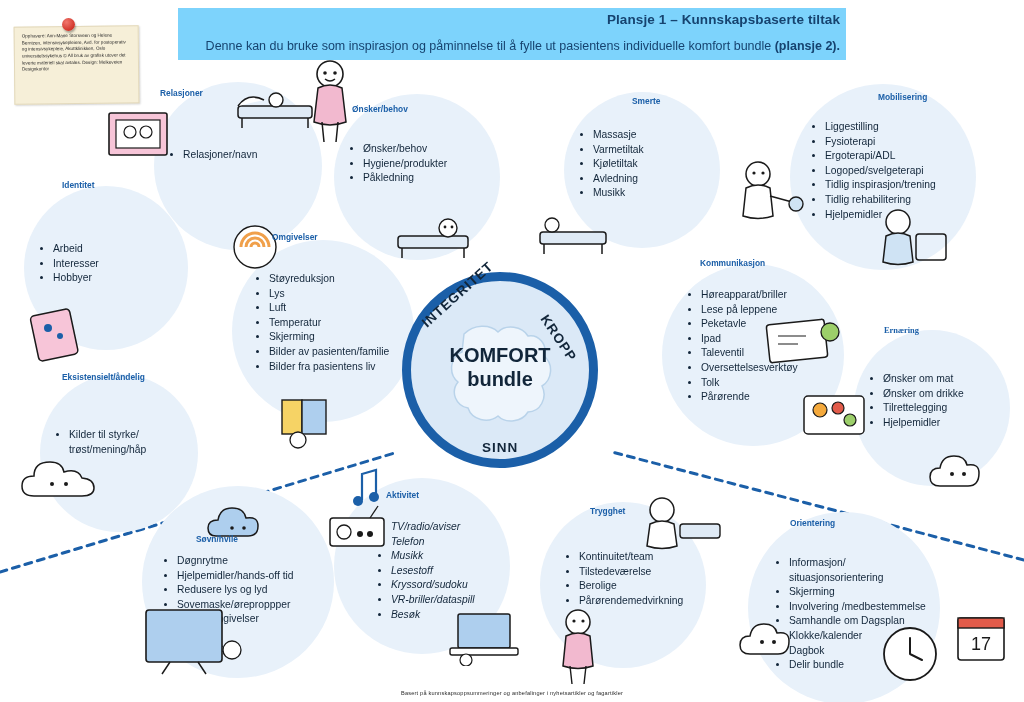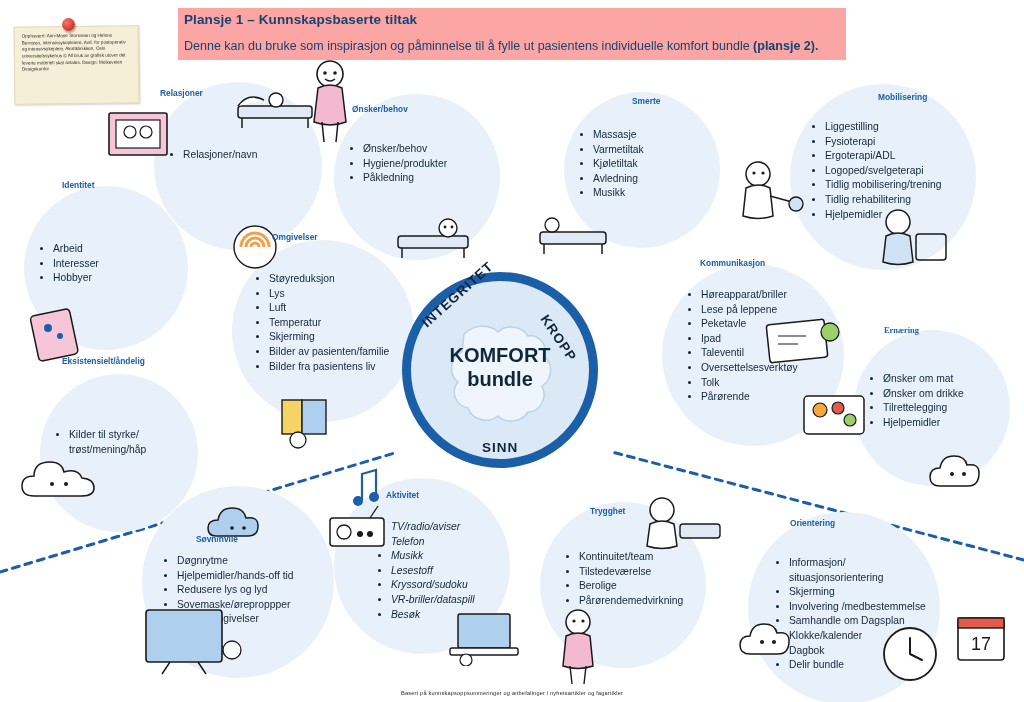--- a/index.html
+++ b/index.html
@@ -15,22 +15,22 @@
     font-family: "Liberation Sans", sans-serif;
     color: #1a1a1a;
   }
 
   
   .header {
     position: absolute;
     left: 178px;
     top: 8px;
     width: 668px;
-    background: #fca5a5;
-    text-align: left;
+    background: #7dd3fc;
+    text-align: right;
     z-index: 40;
     padding: 4px 6px 6px 6px;
     box-sizing: border-box;
   }
   .header .title {
     font-size: 13.5px;
     font-weight: bold;
     color: #16436f;
     letter-spacing: .1px;
     line-height: 1.25;
@@ -230,21 +230,21 @@
 </div>
 <div class="cat-label" style="left:632px; top:96px;">Smerte</div>
 
 <div class="bubble" style="left:790px; top:84px; width:186px; height:186px;">
   <div class="content" style="top:36px; padding:0 22px;">
     <ul>
       <li>Liggestilling</li>
       <li>Fysioterapi</li>
       <li>Ergoterapi/ADL</li>
       <li>Logoped/svelgeterapi</li>
-      <li>Tidlig mobilisering/trening</li>
+      <li>Tidlig inspirasjon/trening</li>
       <li>Tidlig rehabilitering</li>
       <li>Hjelpemidler</li>
     </ul>
   </div>
 </div>
 <div class="cat-label" style="left:878px; top:92px;">Mobilisering</div>
 
 <div class="bubble" style="left:24px; top:186px; width:164px; height:164px;">
   <div class="content" style="top:56px;">
     <ul>
@@ -300,21 +300,21 @@
 <div class="cat-label" style="left:884px; top:326px;font-family:Liberation Serif, serif;">Ernæring</div>
 
 <div class="bubble" style="left:40px; top:374px; width:158px; height:158px;">
   <div class="content" style="top:54px;">
     <ul>
       <li>Kilder til styrke/</li>
     </ul>
     <div class="single" style="padding-left:13px;">trøst/mening/håp</div>
   </div>
 </div>
-<div class="cat-label" style="left:62px; top:356px;">Eksistensielt/åndelig</div>
+<div class="cat-label" style="left:62px; top:372px;">Eksistensielt/åndelig</div>
 
 <div class="bubble" style="left:142px; top:486px; width:192px; height:192px;">
   <div class="content" style="top:68px; padding:0 22px;">
     <ul>
       <li>Døgnrytme</li>
       <li>Hjelpemidler/hands-off tid</li>
       <li>Redusere lys og lyd</li>
       <li>Sovemaske/øreproppper</li>
       <li>Rolige omgivelser</li>
       <li>Massasje</li>

